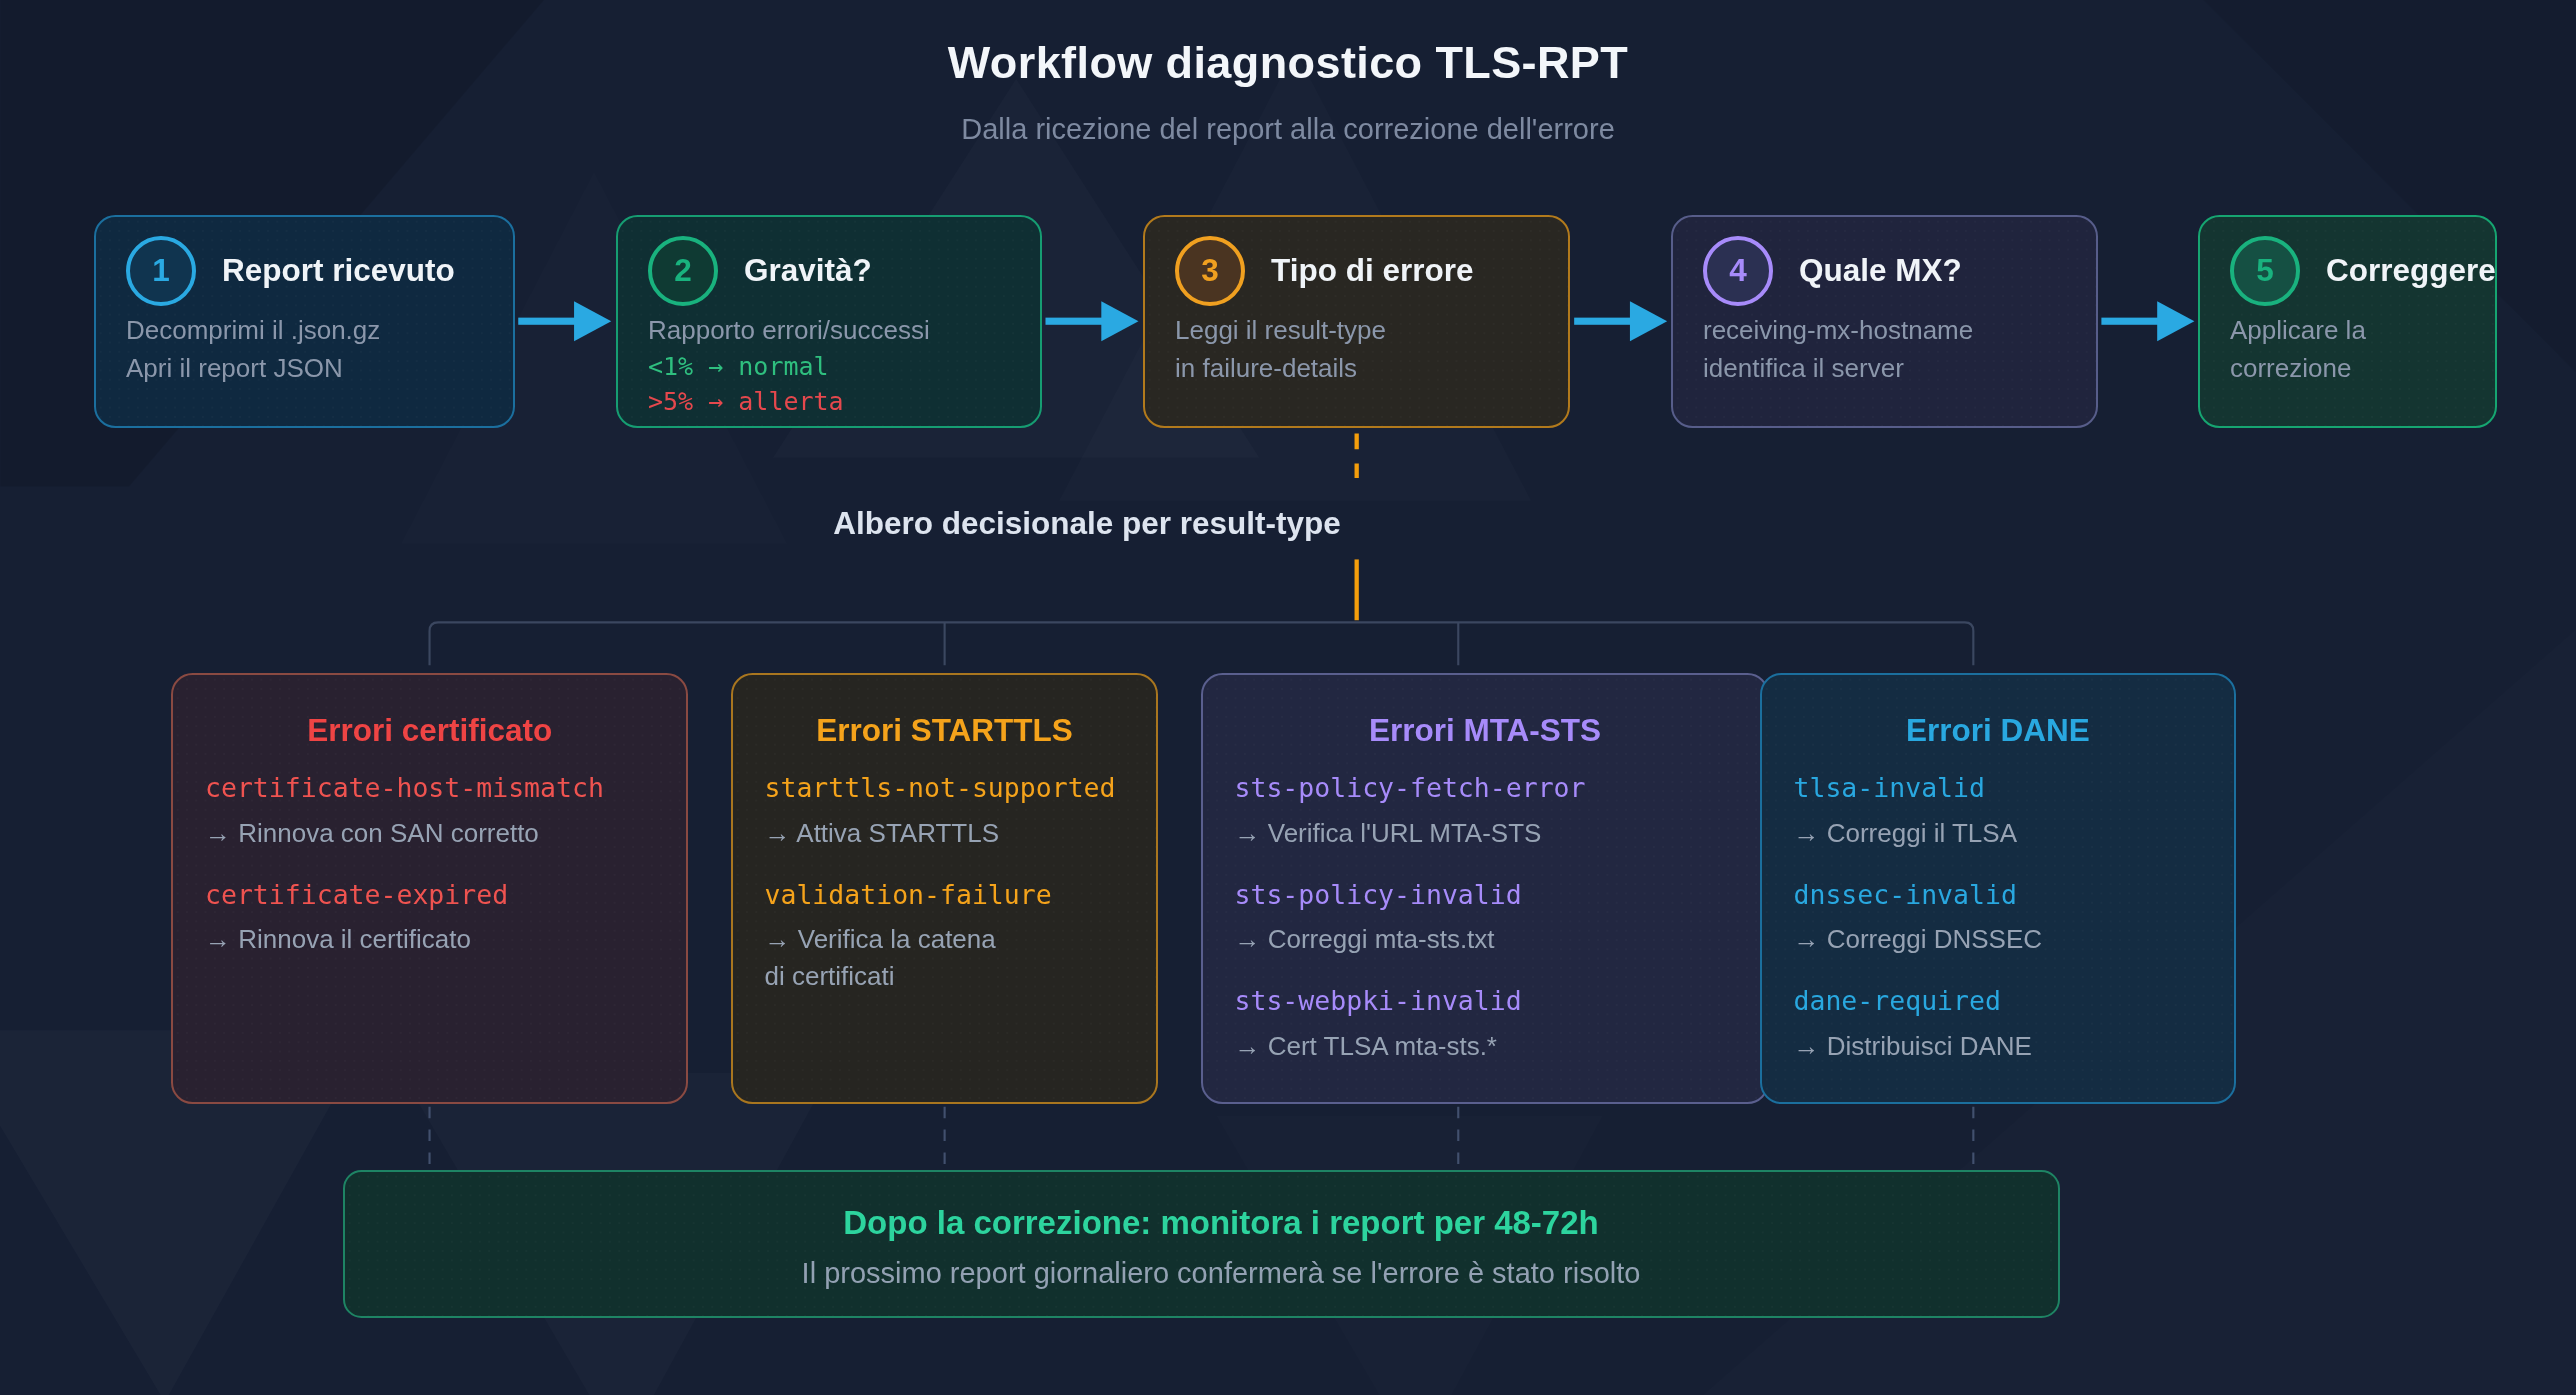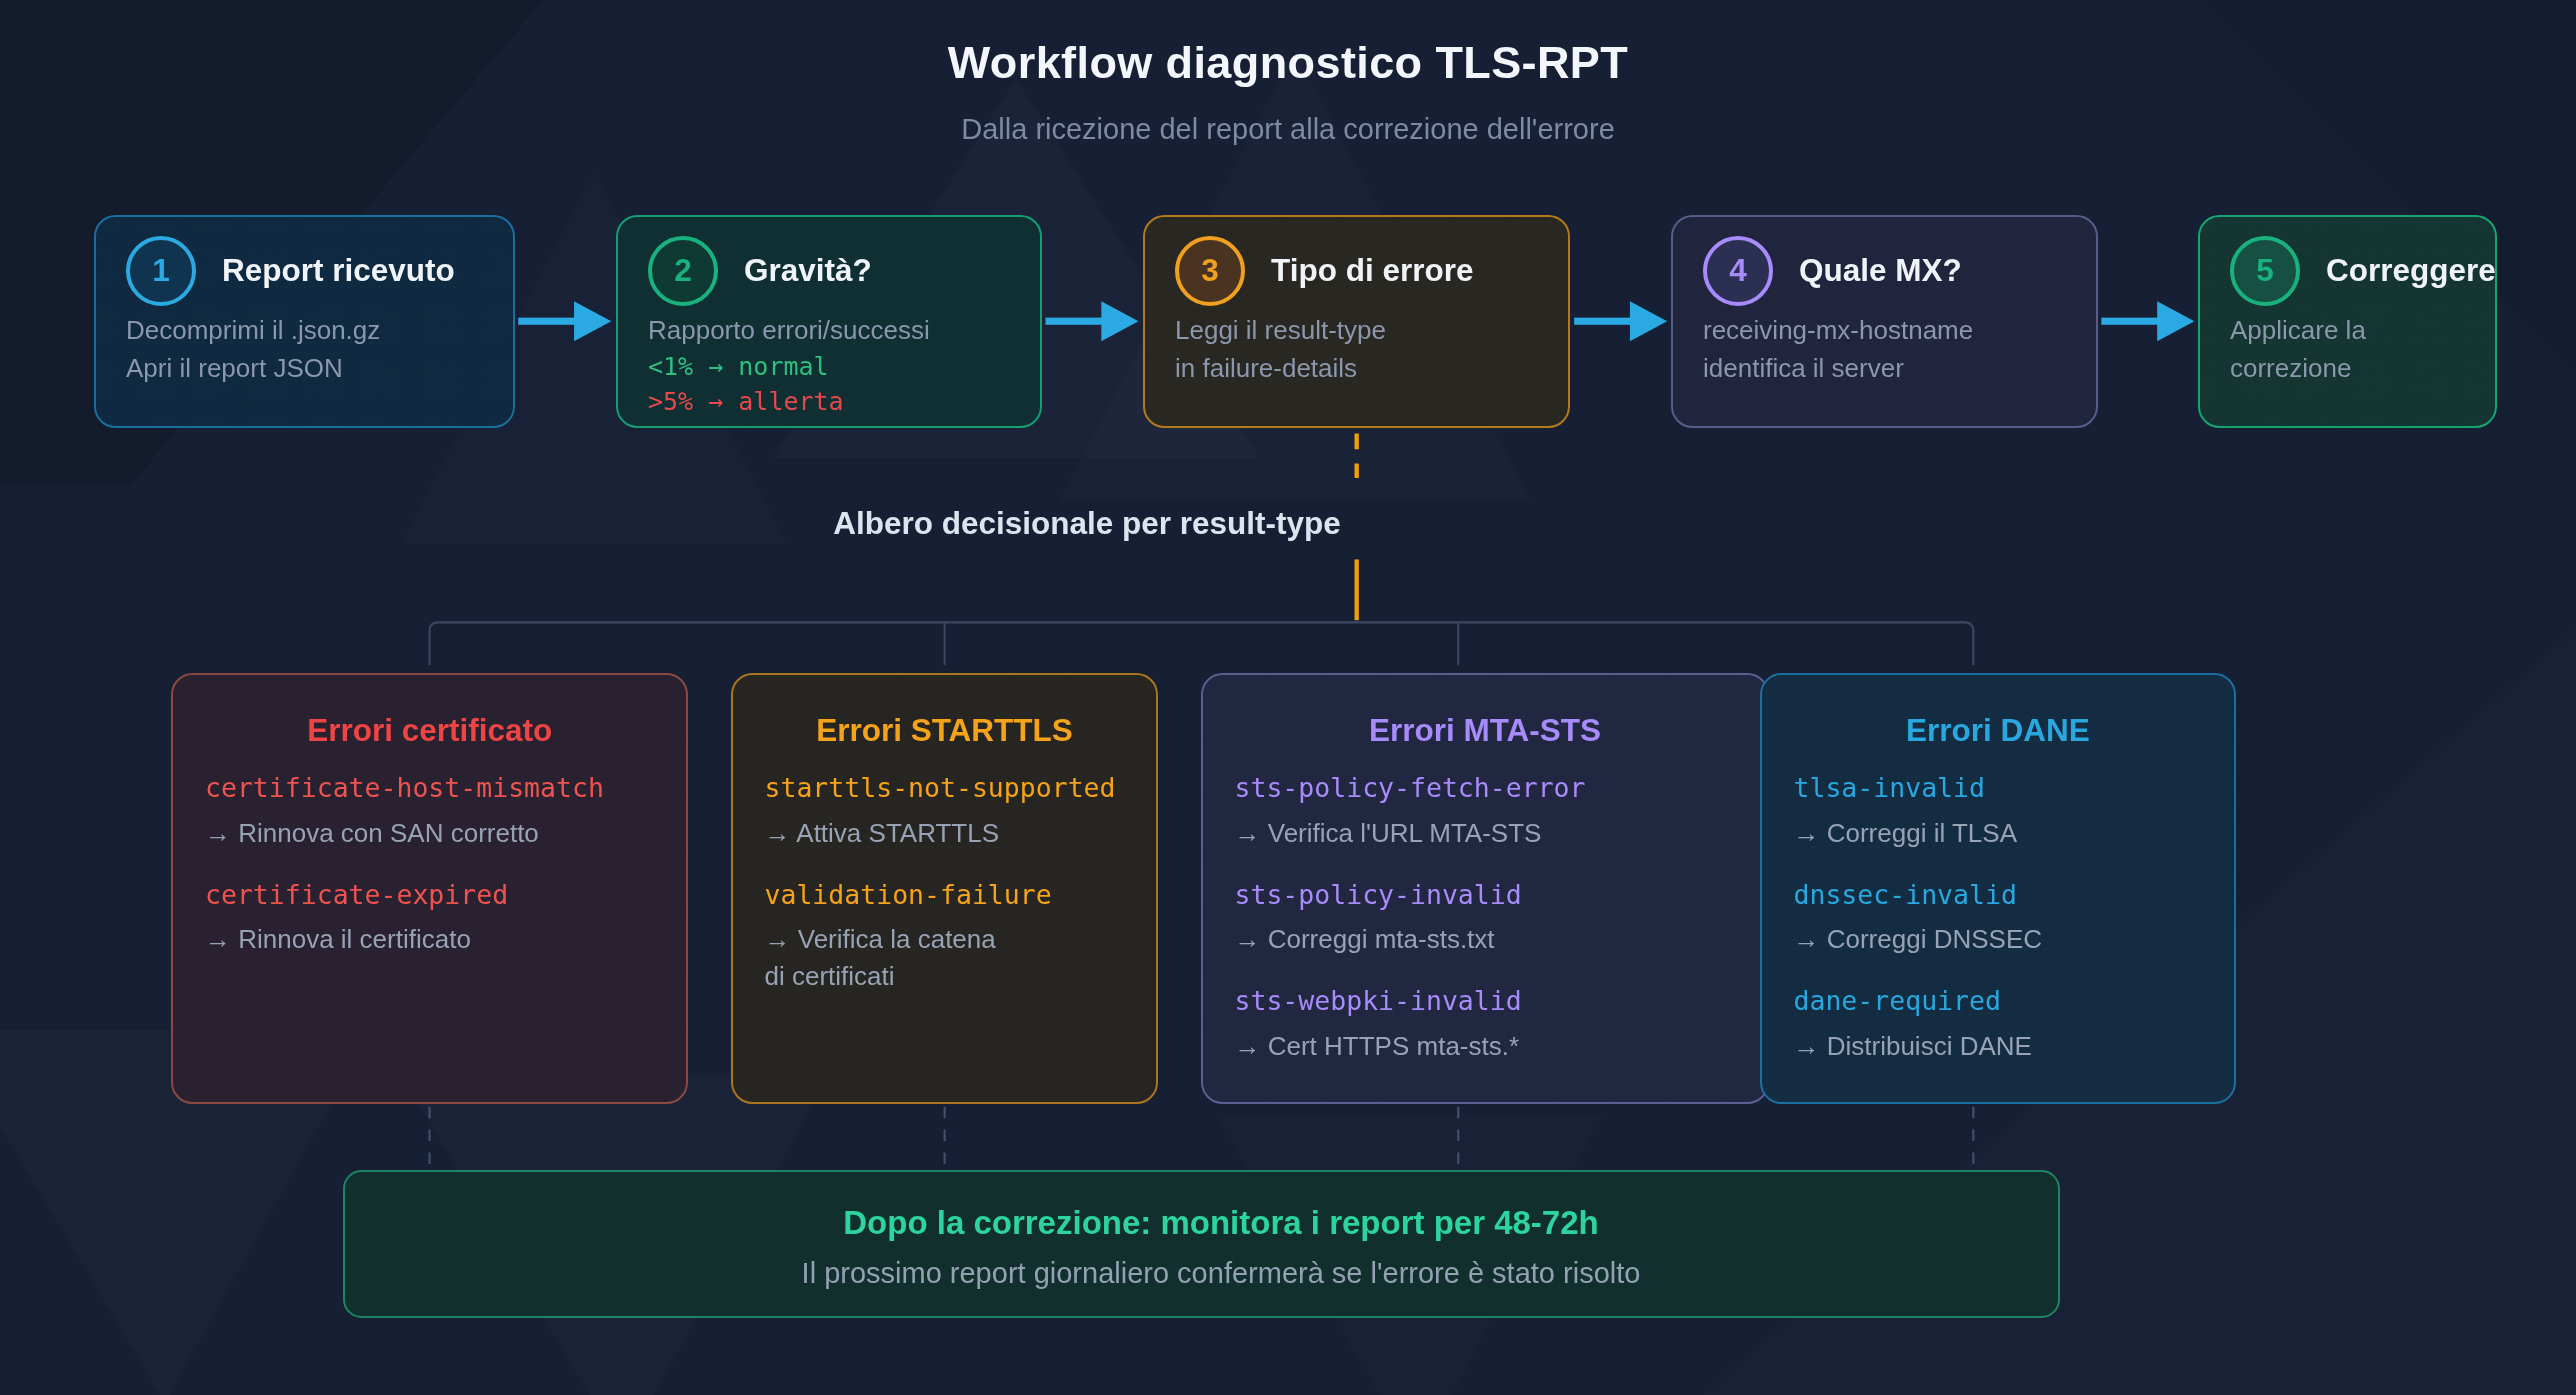--- a/index.html
+++ b/index.html
@@ -212,21 +212,21 @@
       <div class="eitem">
         <div class="ecode">sts-policy-fetch-error</div>
         <div class="efix">→ Verifica l'URL MTA-STS</div>
       </div>
       <div class="eitem">
         <div class="ecode">sts-policy-invalid</div>
         <div class="efix">→ Correggi mta-sts.txt</div>
       </div>
       <div class="eitem">
         <div class="ecode">sts-webpki-invalid</div>
-        <div class="efix">→ Cert HTTPS mta-sts.*</div>
+        <div class="efix">→ Cert TLSA mta-sts.*</div>
       </div>
     </div>
 
     <div class="card ecard e-blue" style="left:1760px;width:476px">
       <div class="etitle">Errori DANE</div>
       <div class="eitem">
         <div class="ecode">tlsa-invalid</div>
         <div class="efix">→ Correggi il TLSA</div>
       </div>
       <div class="eitem">

